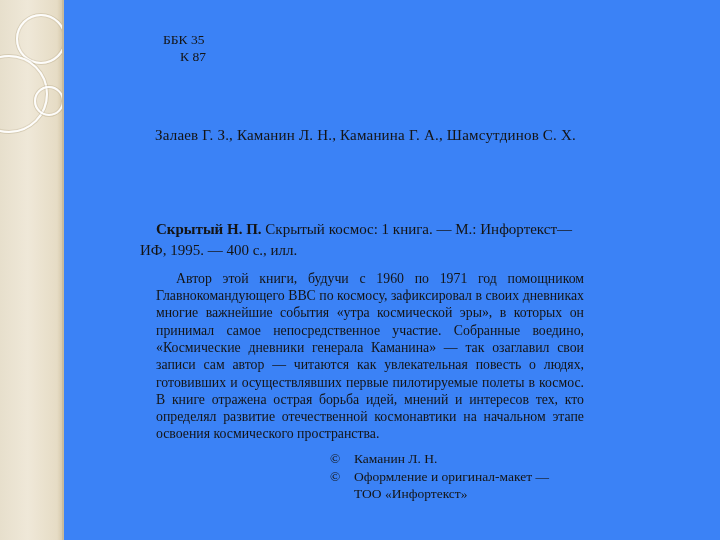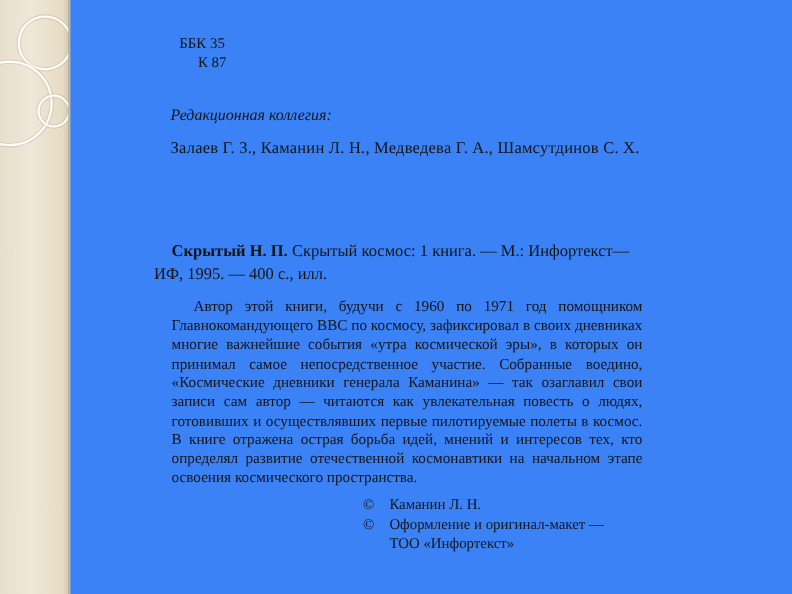--- a/index.html
+++ b/index.html
@@ -116,23 +116,22 @@
     <div class="ring r3"></div>
   </div>
 
   <div class="content">
 
     <div class="bbk">
       <div class="line1">ББК 35</div>
       <div class="line2">К 87</div>
     </div>
 
-    <div class="editorial-heading">Редакционная коллегия:</div>
 
-    <div class="editorial-names">Залаев Г. З., Каманин Л. Н., Медведева Г. А., Шамсутдинов С. Х.</div>
+    <div class="editorial-names">Залаев Г. З., Каманин Л. Н., Каманина Г. А., Шамсутдинов С. Х.</div>
 
     <p class="biblio"><span class="author">Скрытый Н. П.</span><span> Скрытый космос: 1 книга. — М.: Инфортекст—ИФ, 1995. — 400 с., илл.</span></p>
 
     <p class="annotation">Автор этой книги, будучи с 1960 по 1971 год помощником Главнокомандующего ВВС по космосу, зафиксировал в своих дневниках многие важнейшие события «утра космической эры», в которых он принимал самое непосредственное участие. Собранные воедино, «Космические дневники генерала Каманина» — так озаглавил свои записи сам автор — читаются как увлекательная повесть о людях, готовивших и осуществлявших первые пилотируемые полеты в космос. В книге отражена острая борьба идей, мнений и интересов тех, кто определял развитие отечественной космонавтики на начальном этапе освоения космического пространства.</p>
 
     <div class="copyright">
       <div class="cr-row">
         <span class="cr-sym">©</span>
         <span class="cr-text">Каманин Л. Н.</span>
       </div>

